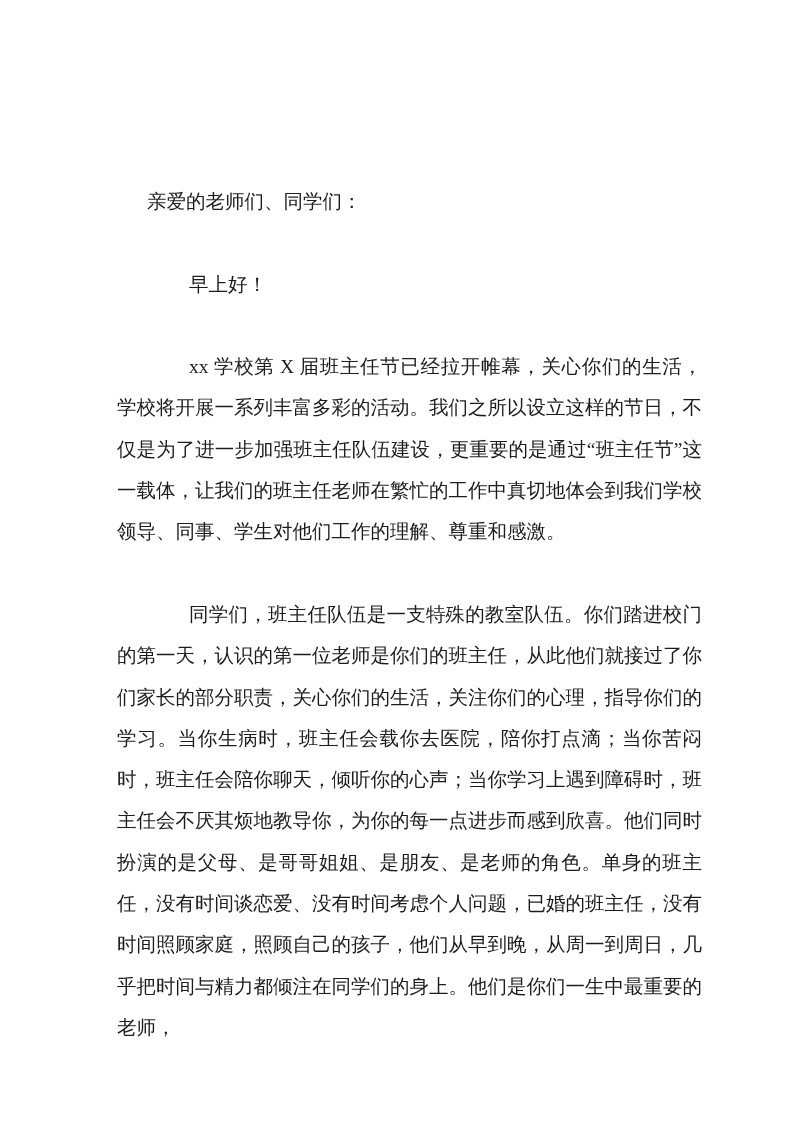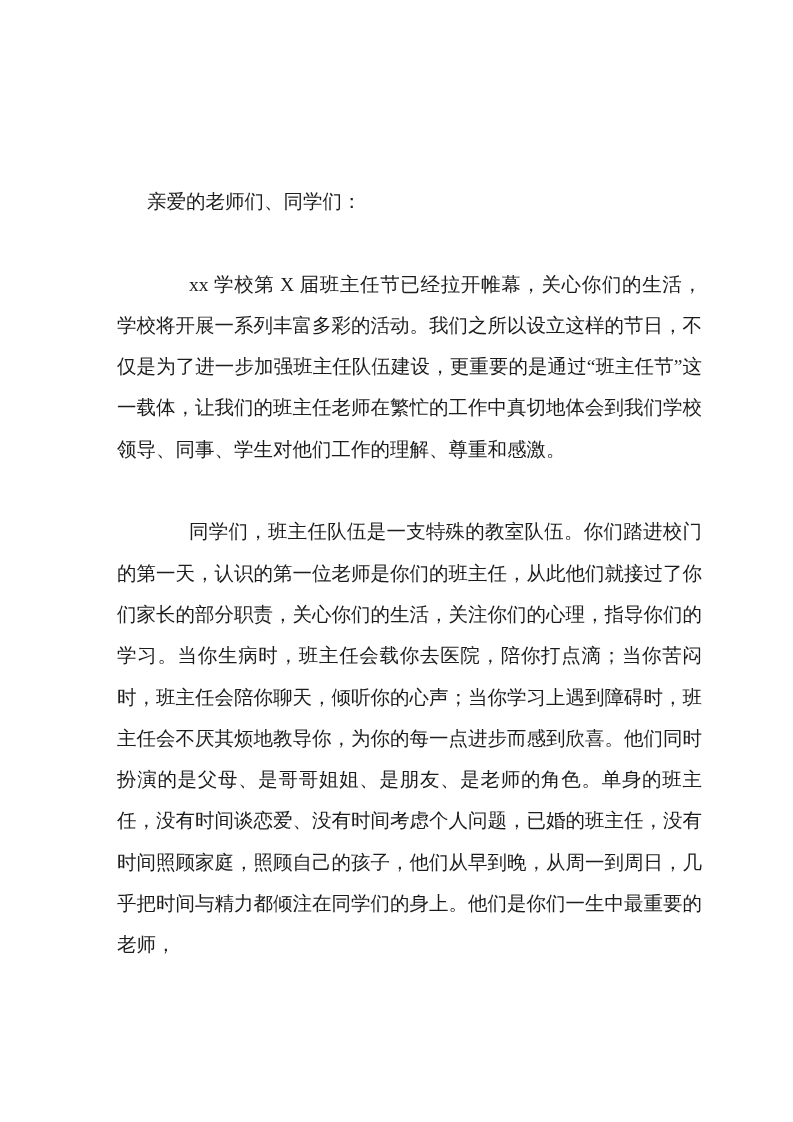--- a/index.html
+++ b/index.html
@@ -41,16 +41,17 @@
   .para-salutation {
     text-indent: 30px;
   }
 </style>
 </head>
 <body>
 
 <div class="page">
   <div class="doc-content">
     <p class="para para-salutation">亲爱的老师们、同学们：</p>
+    <p class="para">早上好！</p>
     <p class="para">xx 学校第 X 届班主任节已经拉开帷幕，关心你们的生活，学校将开展一系列丰富多彩的活动。我们之所以设立这样的节日，不仅是为了进一步加强班主任队伍建设，更重要的是通过“班主任节”这一载体，让我们的班主任老师在繁忙的工作中真切地体会到我们学校领导、同事、学生对他们工作的理解、尊重和感激。</p>
     <p class="para">同学们，班主任队伍是一支特殊的教室队伍。你们踏进校门的第一天，认识的第一位老师是你们的班主任，从此他们就接过了你们家长的部分职责，关心你们的生活，关注你们的心理，指导你们的学习。当你生病时，班主任会载你去医院，陪你打点滴；当你苦闷时，班主任会陪你聊天，倾听你的心声；当你学习上遇到障碍时，班主任会不厌其烦地教导你，为你的每一点进步而感到欣喜。他们同时扮演的是父母、是哥哥姐姐、是朋友、是老师的角色。单身的班主任，没有时间谈恋爱、没有时间考虑个人问题，已婚的班主任，没有时间照顾家庭，照顾自己的孩子，他们从早到晚，从周一到周日，几乎把时间与精力都倾注在同学们的身上。他们是你们一生中最重要的老师，</p>
   </div>
 </div>
 
 </body></html>

